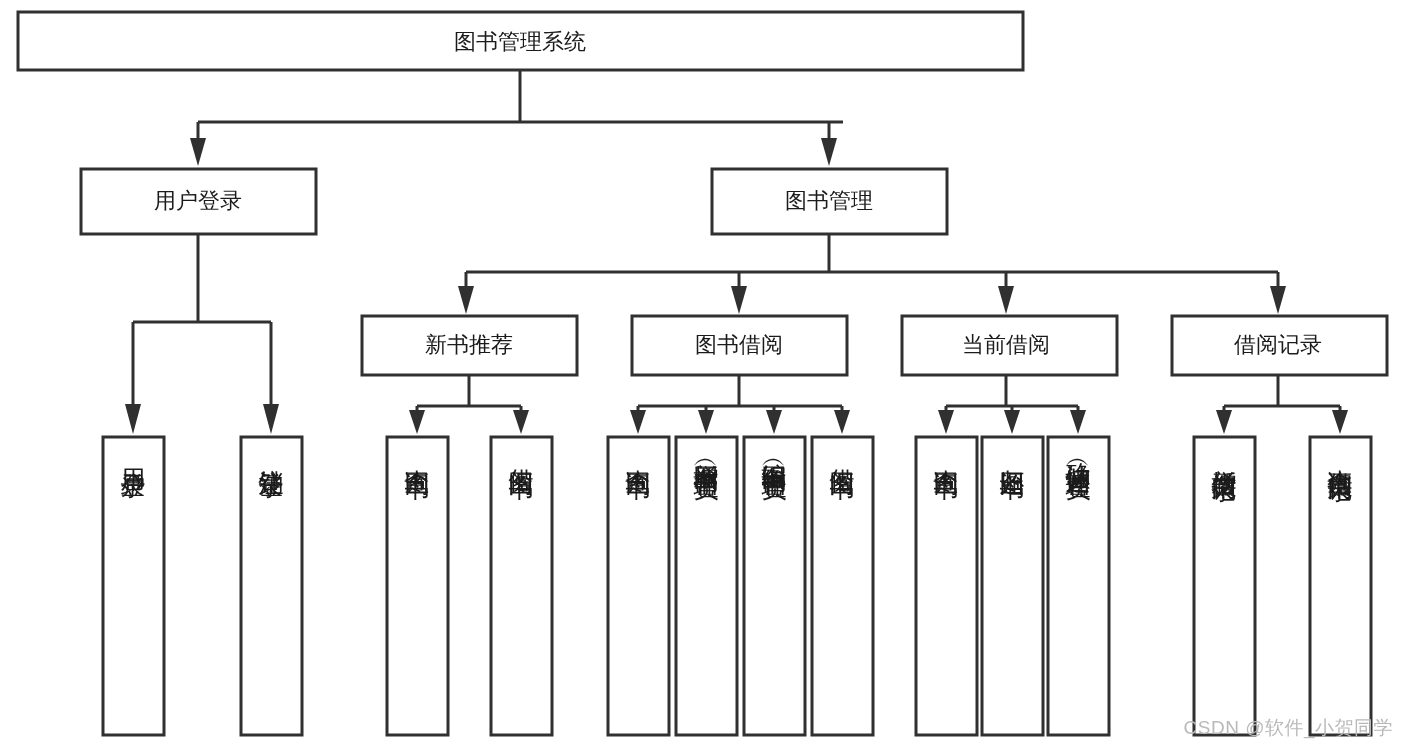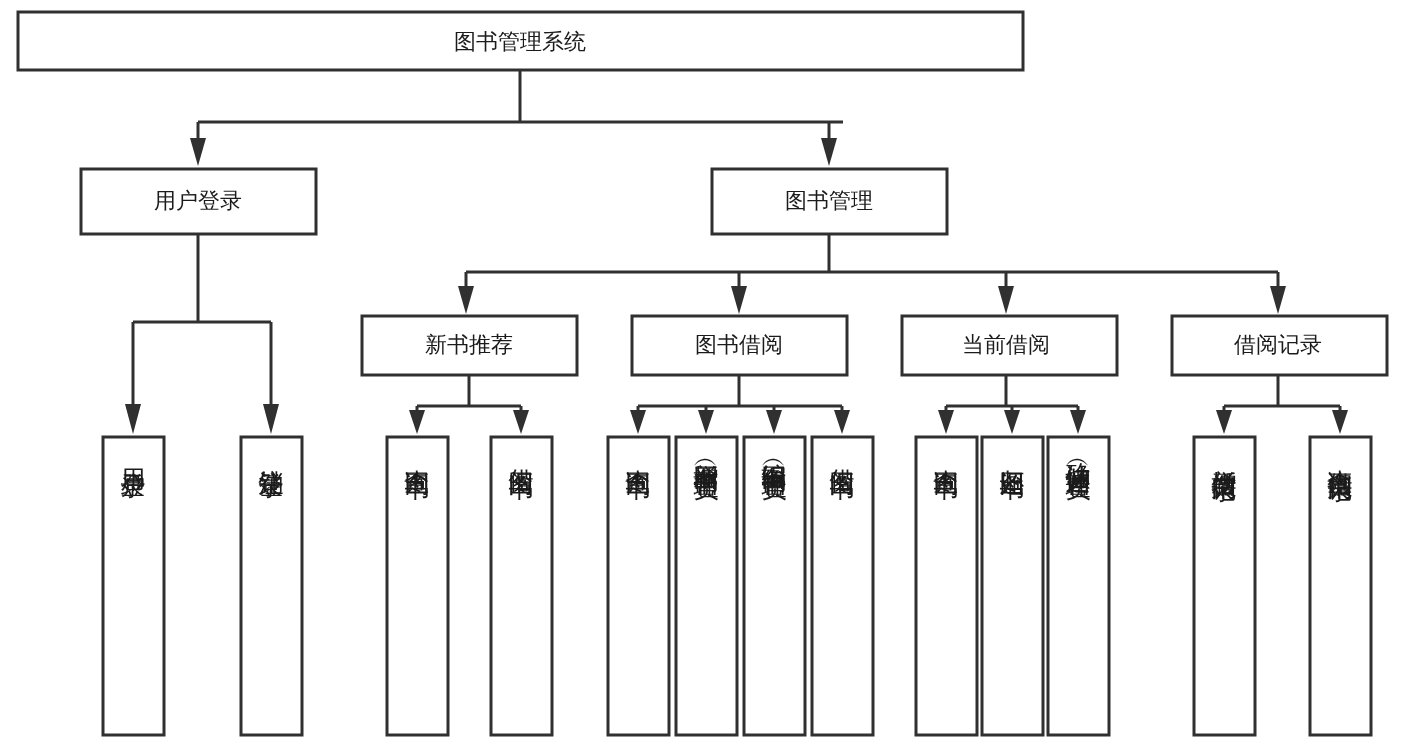--- a/index.html
+++ b/index.html
@@ -243,13 +243,14 @@
     <span class="leaf-text">确认归还（管理员）</span>
   </div>
 
   <div class="leaf-text-wrap" style="left:1194px; top:449px; width:61px; height:280px;">
     <span class="leaf-text">新增借阅记录</span>
   </div>
   <div class="leaf-text-wrap" style="left:1310px; top:449px; width:61px; height:280px;">
     <span class="leaf-text">查询借阅记录</span>
   </div>
 
+  <div class="watermark">CSDN @软件_小贺同学</div>
 </div>
 
 </body></html>

